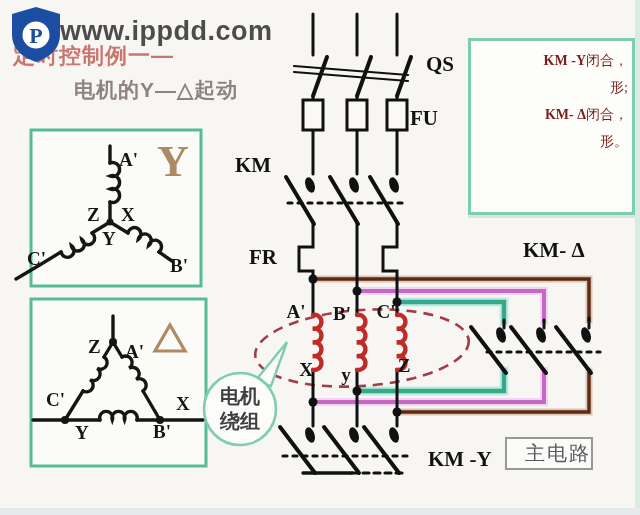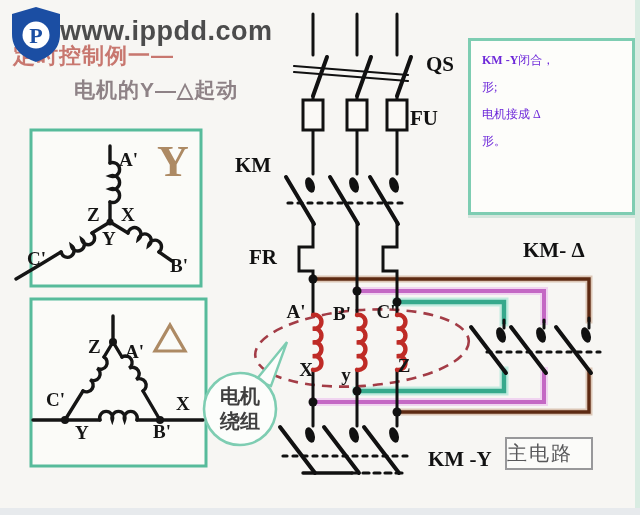--- a/index.html
+++ b/index.html
@@ -10,28 +10,28 @@
              color:#4c4c4c;letter-spacing:.5px;z-index:3;}
   #title1{position:absolute;left:13px;top:41px;font-size:22px;font-weight:700;
           color:#c06259;opacity:.85;z-index:2;letter-spacing:1px;}
   #title2{position:absolute;left:74px;top:76px;font-size:21px;font-weight:700;
           color:#8e8286;z-index:2;letter-spacing:1px;text-align:right;}
   #logo{position:absolute;left:8px;top:4px;z-index:8;}
   
   #infobox{position:absolute;left:468px;top:38px;width:167px;height:177px;
            background:#fdfdfa;border:3px solid #7ecdb2;box-sizing:border-box;
            padding:6px 4px 0 11px;z-index:2;box-shadow:0 3px 0 rgba(150,200,180,.35);}
-  .ib-line{font-family:"Liberation Serif",serif;font-size:12px;line-height:27px;
-           color:#6d28d9;white-space:nowrap;}
+  .ib-line{font-family:"Liberation Serif",serif;font-size:14px;line-height:27px;
+           color:#7f1d1d;white-space:nowrap;text-align:right;}
   .ib-line b{font-weight:700;}
   
   #badge{position:absolute;left:505px;top:437px;width:88px;height:33px;z-index:2;
          border:2px solid #98989a;box-sizing:border-box;background:#fbfbf9;
          font-family:"Liberation Serif",serif;font-size:20px;color:#58585a;
-         letter-spacing:2px;text-align:left;line-height:29px;}
+         letter-spacing:2px;text-align:right;line-height:29px;}
   
   #art{position:absolute;left:0;top:0;z-index:5;pointer-events:none;}
   
   #edge-right{position:absolute;right:0;top:0;width:5px;height:515px;background:#d9ece2;z-index:9;}
   #edge-bottom{position:absolute;left:0;bottom:0;width:640px;height:7px;background:#e7eaed;z-index:9;}
   
   .lbl{font-family:"Liberation Serif",serif;font-weight:700;font-size:19px;fill:#151515;}
   .clbl{font-family:"Liberation Serif",serif;font-weight:700;font-size:21px;fill:#111;}
   .tan{font-family:"Liberation Serif",serif;font-weight:700;font-size:44px;fill:#ad8a64;}
   .bub{font-family:"Liberation Serif",serif;font-weight:600;font-size:20px;fill:#3f3f3f;}
@@ -49,21 +49,21 @@
     <svg width="56" height="60" viewBox="0 0 56 60">
       <path d="M28 3 L52 10 V30 C52 45 42 53 28 58 C14 53 4 45 4 30 V10 Z" fill="#1b4ea3"></path>
       <circle cx="28" cy="31" r="13.5" fill="#ffffff"></circle>
       <text x="28" y="39" text-anchor="middle" style="font-family:'Liberation Serif',serif;font-weight:700;font-size:22px;fill:#1b4ea3;">P</text>
     </svg>
   </div>
 
   <div id="infobox">
     <div class="ib-line"><span></span><b>KM -Y</b><span>闭合，</span></div>
     <div class="ib-line"><span>形;</span><b></b><span></span></div>
-    <div class="ib-line"><span>电机接成 Δ</span><b></b><span></span></div>
+    <div class="ib-line"><span></span><b>KM- Δ</b><span>闭合，</span></div>
     <div class="ib-line"><span>形。</span><b></b><span></span></div>
   </div>
 
   <div id="badge">主电路</div>
 
   <svg id="art" width="640" height="515" viewBox="0 0 640 515">
 
     <g>
       <rect x="31" y="130" width="170" height="156" fill="#fbfbf8" stroke="#57bb9b" stroke-width="3"></rect>
       <g stroke="#151515" stroke-width="3.4" fill="none" stroke-linecap="round">

